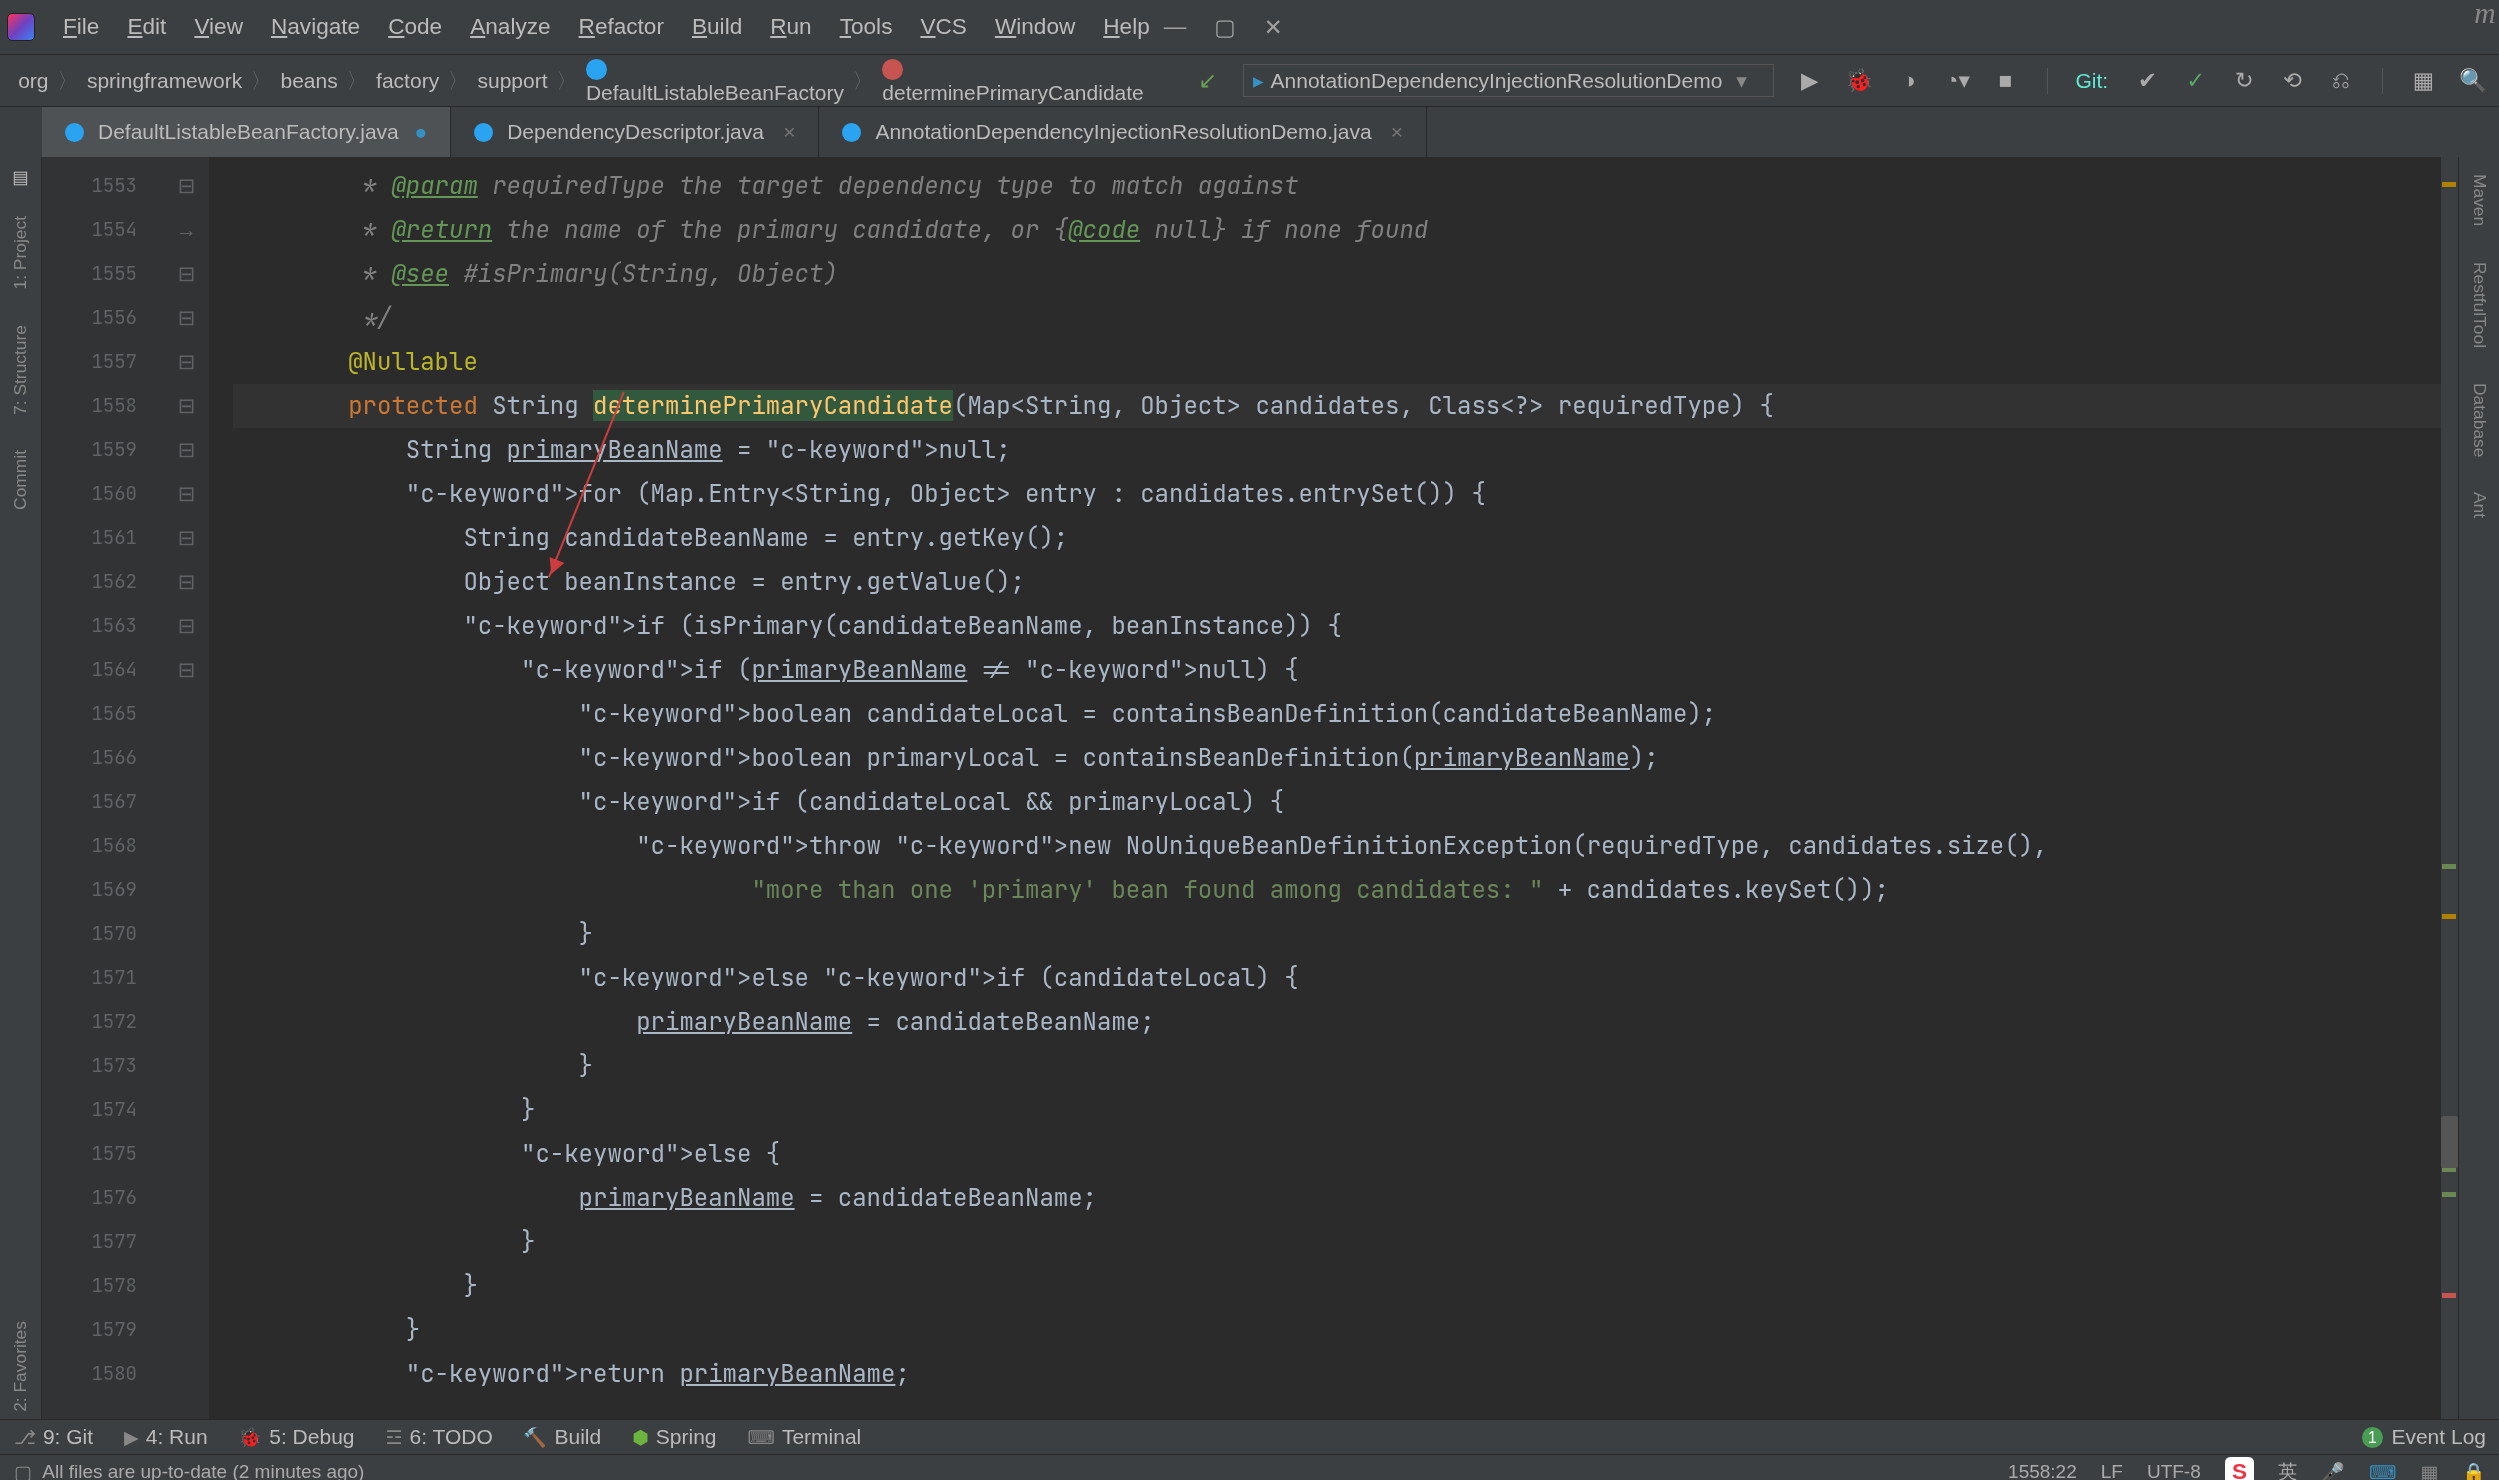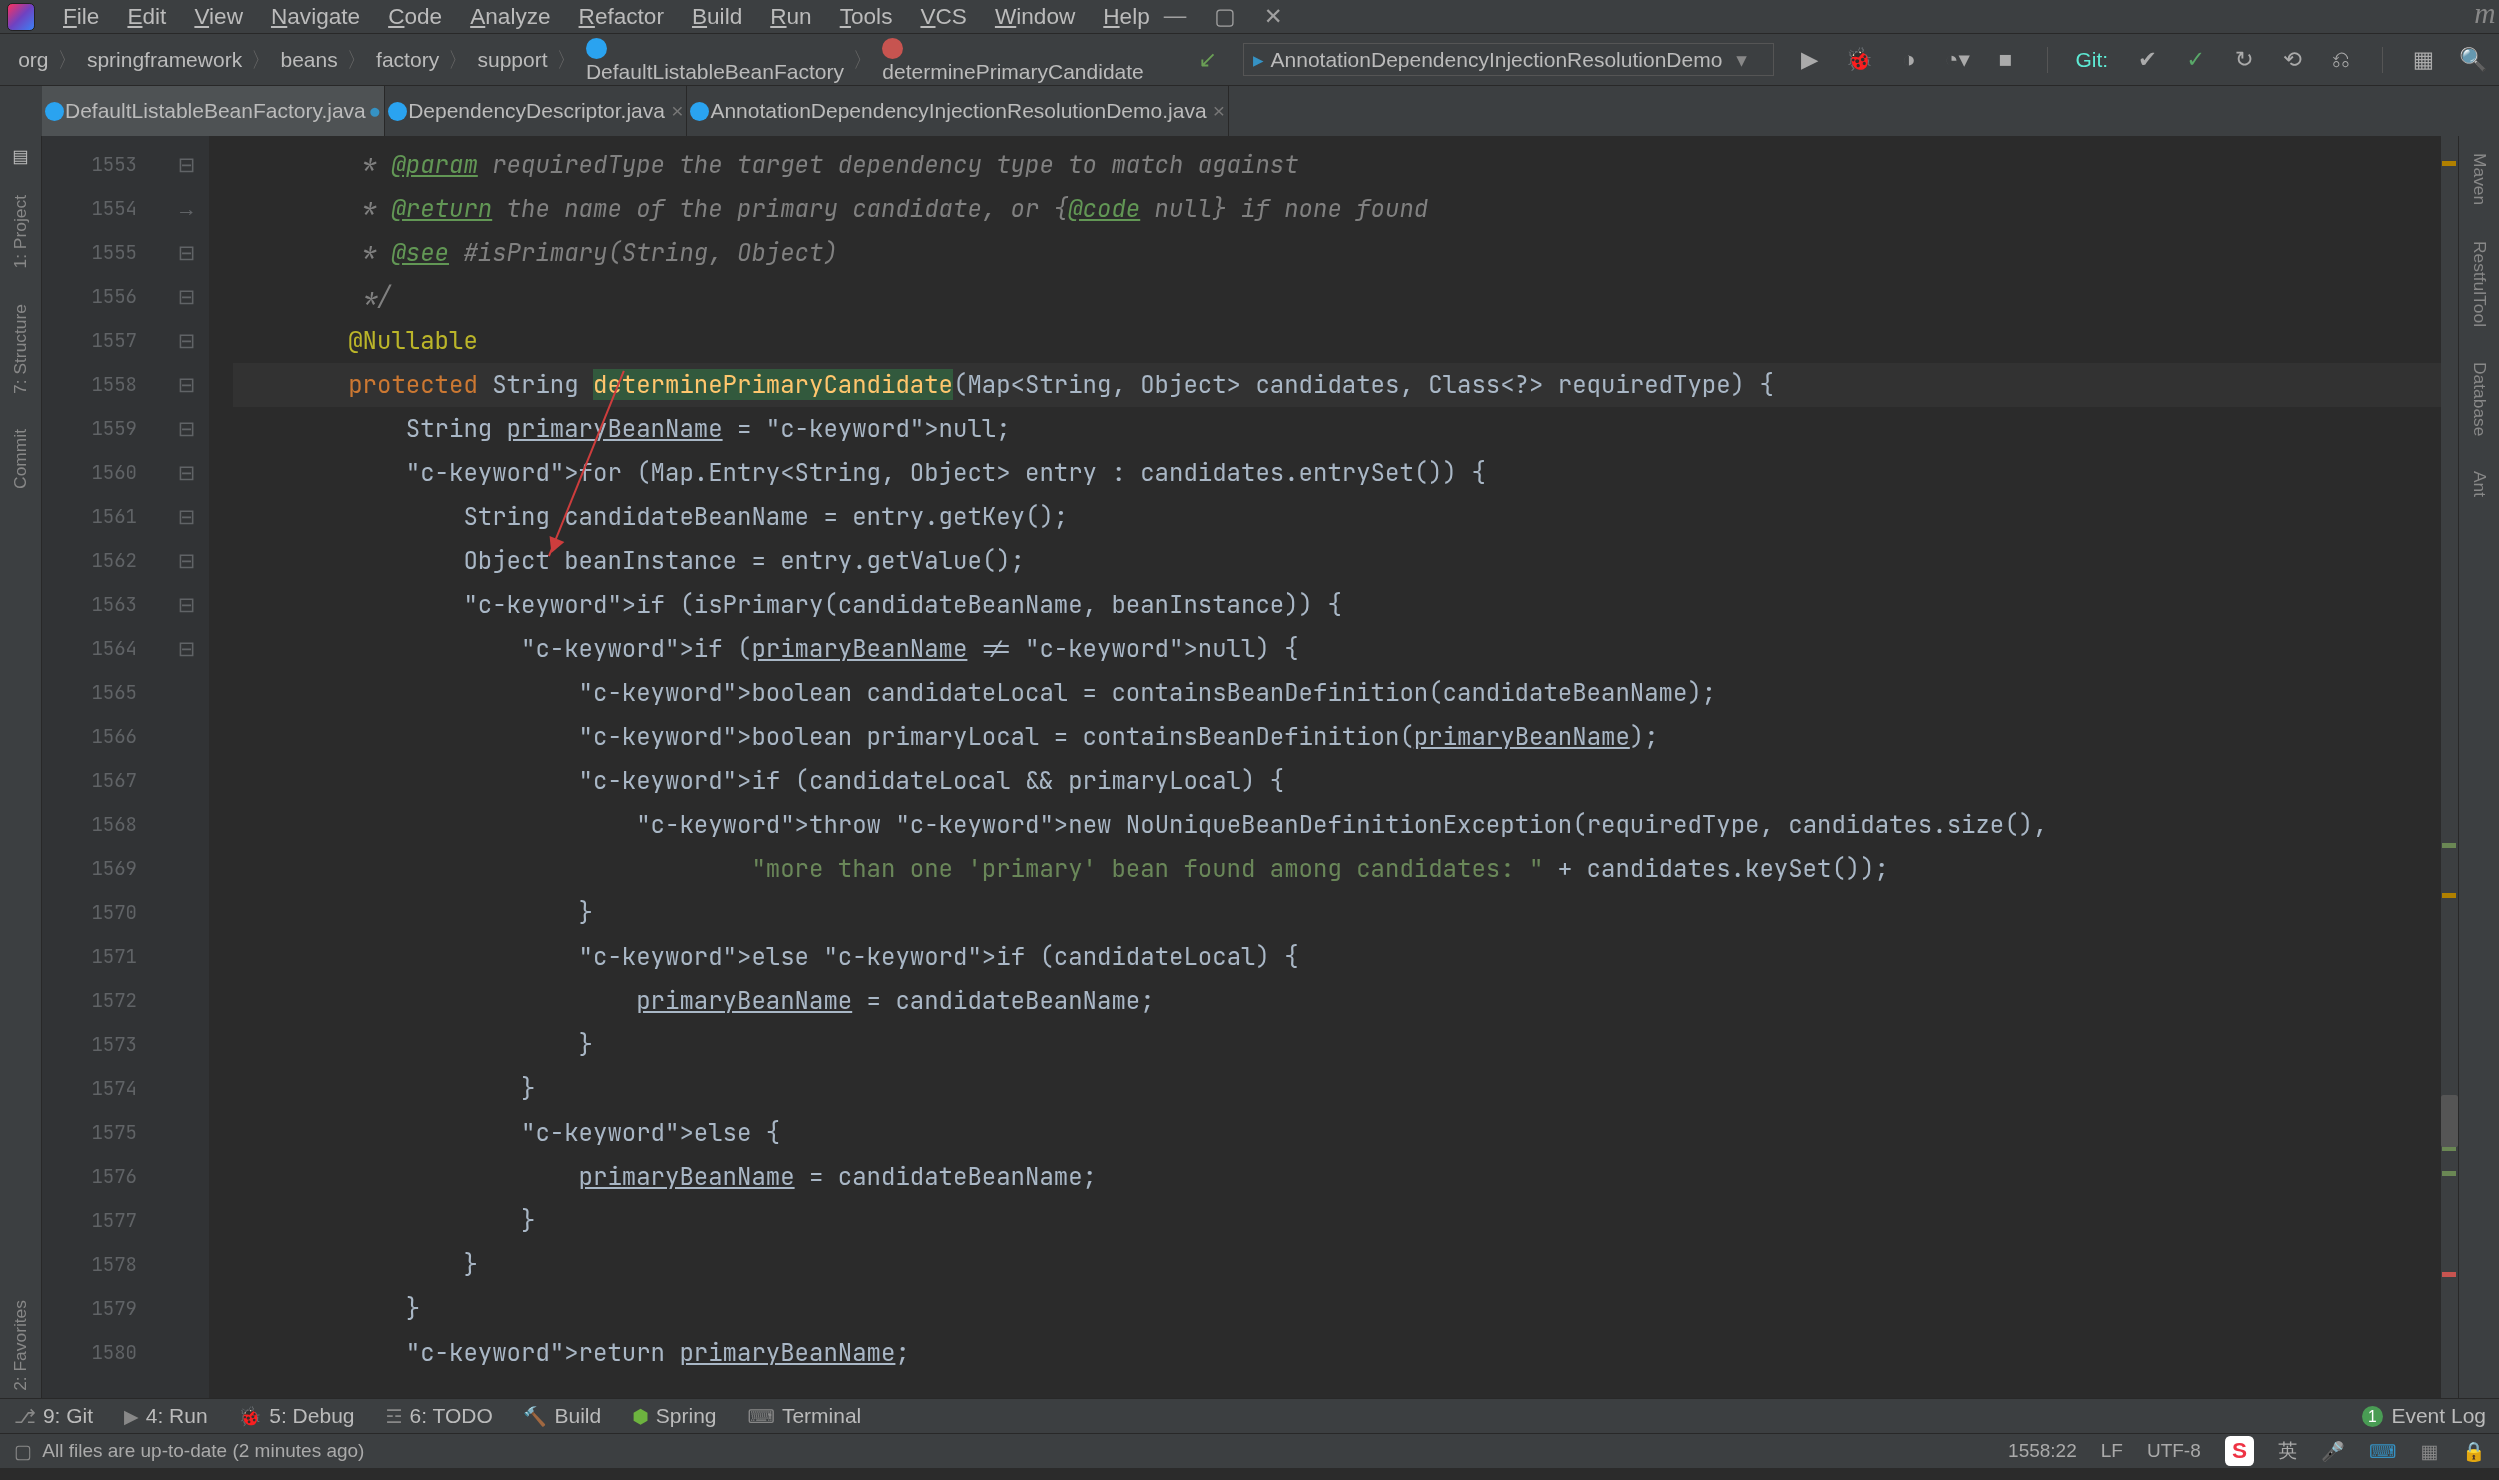--- a/index.html
+++ b/index.html
@@ -6,21 +6,21 @@
 body {
   width: 2500px; height: 1481px;
   background: #2b2b2b;
   font-family: "Segoe UI", Arial, sans-serif;
   font-size: 22.6px;
   color: #bbbbbb;
   overflow: hidden;
   transform-origin: top left;
 }
 .menubar {
-  height: 34px;
+  height: 55px;
   background: #3c3f41;
   display: flex;
   align-items: center;
   padding: 0 7px;
   border-bottom: 0.9px solid #282828;
 }
 .menubar .logo {
   width: 28px; height: 28px;
   background: linear-gradient(135deg,#fe315d,#6f42c1,#3b82f6);
   border-radius: 5.2px;
@@ -76,22 +76,22 @@
 
 .tabbar {
   height: 50px;
   background: #3c3f41;
   display: flex;
   align-items: stretch;
   font-size: 21px;
   padding-left: 42px;
 }
 .tab {
-  display:flex; align-items:center; gap:1px;
-  padding: 0 3px;
+  display:flex; align-items:center; gap:14px;
+  padding: 0 23px;
   background:#3c3f41;
   border-right:0.9px solid #282828;
   color:#bbb;
 }
 .tab.active { background:#4e5254; }
 .tab .tab-close { color:#777; margin-left:5.2px; }
 .tab .tab-dot { color:#3592c4; margin-left:1.7px; }
 .tab-icon { width:19px;height:19px;border-radius:50%;background:#2aa3f0;display:inline-block; }
 
 .main { display:flex; height: calc(1481px - 47px - 52px - 50px - 35px - 35px); }

